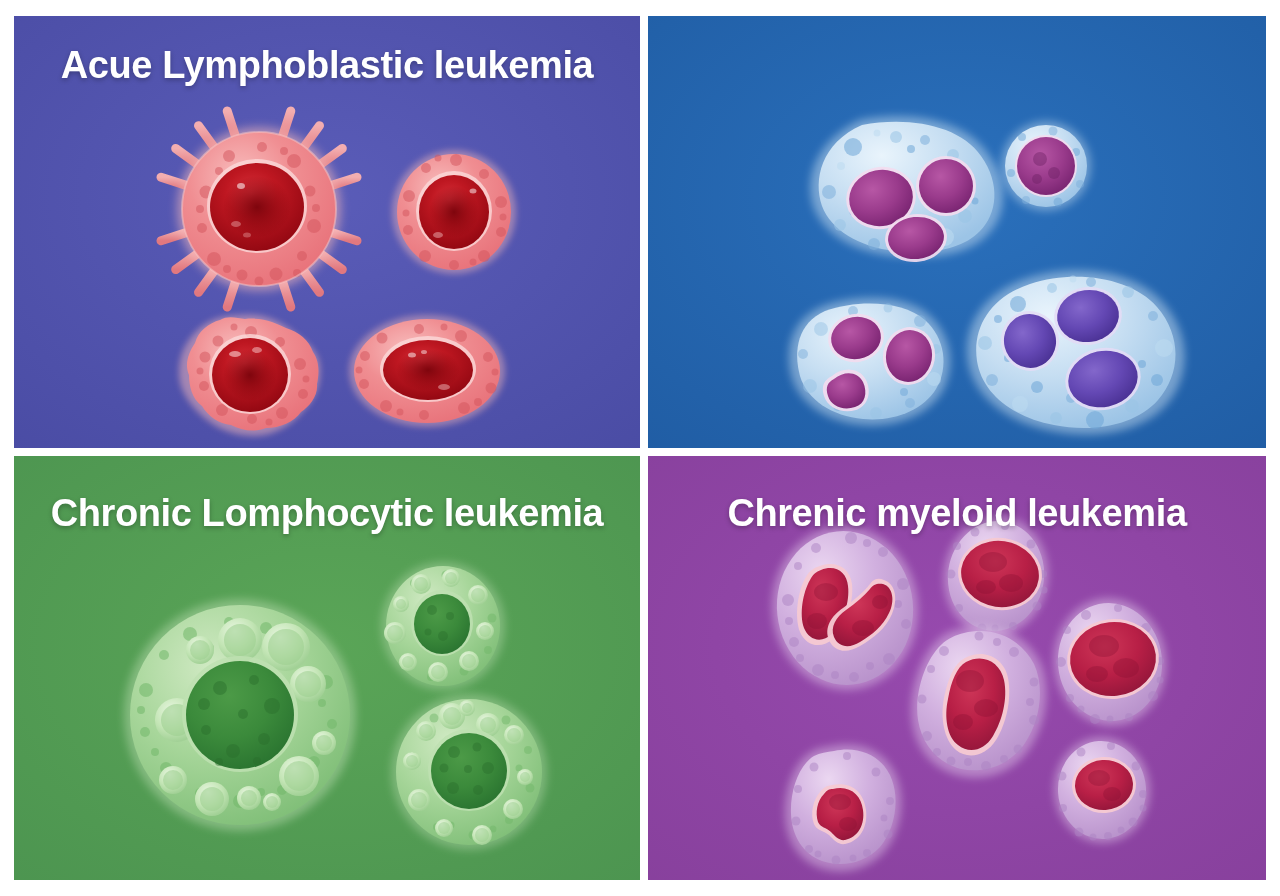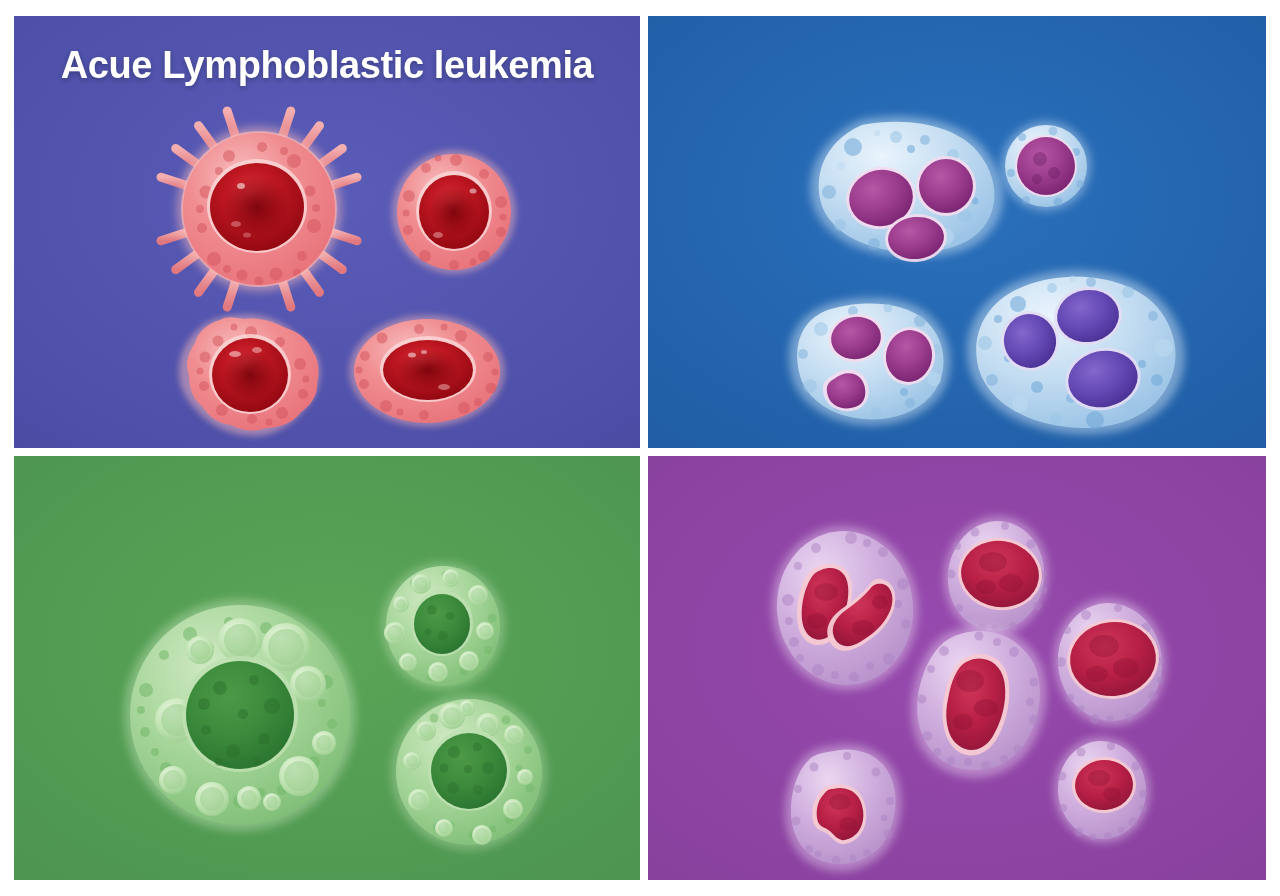--- a/index.html
+++ b/index.html
@@ -618,20 +618,21 @@
           <circle cx="440" cy="296" r="6"></circle>
             <circle cx="463" cy="291" r="4.5"></circle>
           <circle cx="474" cy="312" r="6"></circle>
             <circle cx="464" cy="334" r="5"></circle>
           <circle cx="439" cy="332" r="6"></circle>
             <circle cx="430" cy="312" r="4.5"></circle>
           <circle cx="454" cy="313" r="4"></circle>
         </g>
       </g>
     </svg>
+    <div class="panel-title">Chronic Lomphocytic leukemia</div>
   </div>
 
   <div class="panel" id="panel-cml" style="background:#9044A8;">
     <svg class="cell-svg" style="left:0;top:0;width:618px;height:424px;" viewBox="0 0 618 424">
       <defs>
         <radialGradient id="cmlBg" cx="50%" cy="45%" r="78%">
           <stop offset="0%" stop-color="#974AAE"></stop>
           <stop offset="100%" stop-color="#87409C"></stop>
         </radialGradient>
         <radialGradient id="cmlCyto" cx="36%" cy="26%" r="78%">
@@ -838,15 +839,16 @@
             <circle cx="495" cy="352" r="3.5"></circle>
         </g>
         <ellipse cx="456" cy="329" rx="32" ry="28" transform="rotate(-4 456 329)" fill="#F5C9D2" opacity="0.95"></ellipse>
         <ellipse cx="456" cy="329" rx="29" ry="25" transform="rotate(-4 456 329)" fill="url(#cmlNuc)"></ellipse>
         <g fill="#8A1033" opacity="0.35">
           <ellipse cx="451" cy="322" rx="11" ry="8"></ellipse>
           <ellipse cx="464" cy="338" rx="9" ry="7"></ellipse>
         </g>
       </g>
     </svg>
+    <div class="panel-title">Chrenic myeloid leukemia</div>
   </div>
 
 </div>
 
 </body></html>

